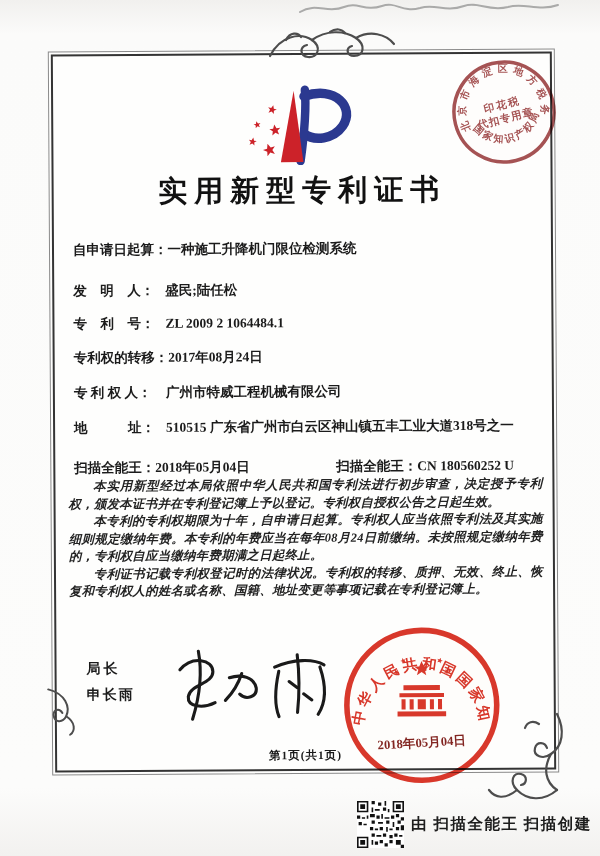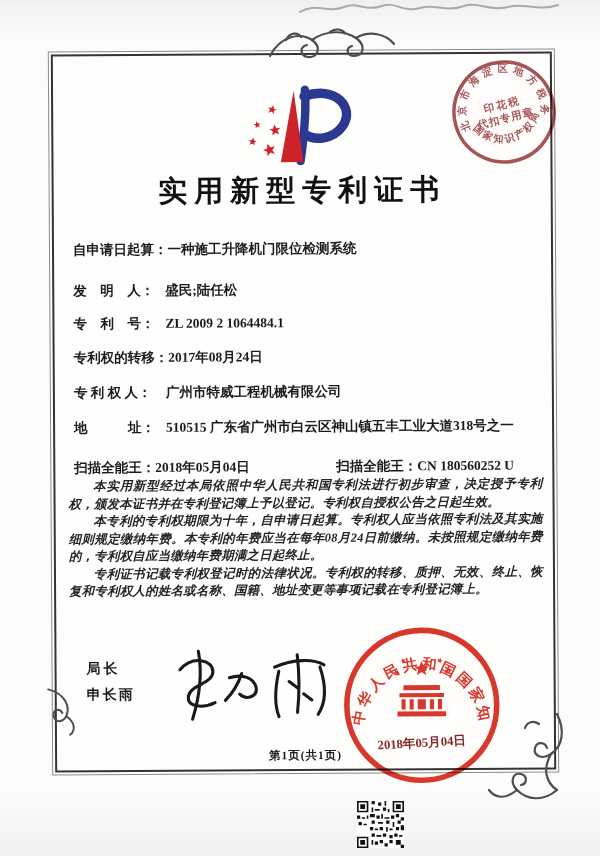--- a/index.html
+++ b/index.html
@@ -202,14 +202,15 @@
     <text x="60" y="70" text-anchor="middle" font-size="10.5" font-weight="bold" fill="#9a3b3c" letter-spacing="1">代扣专用章</text>
   </svg>
 
   <svg class="footer-qr" width="47" height="47" viewBox="0 0 29 29">
     <rect width="29" height="29" fill="#fff"></rect>
     <path fill="#111" d="M0 0h7v7H0z M22 0h7v7h-7z M0 22h7v7H0z"></path>
     <path fill="#fff" d="M1 1h5v5H1z M23 1h5v5h-5z M1 23h5v5h-5z"></path>
     <path fill="#111" d="M2 2h3v3H2z M24 2h3v3h-3z M2 24h3v3H2z"></path>
     <path fill="#111" d="M9 0h2v2H9z M13 1h2v2h-2z M17 0h1v3h-1z M9 4h1v3H9z M11 5h3v1h-3z M16 4h2v2h-2z M19 5h1v2h-1z M0 9h2v2H0z M3 10h2v1H3z M6 9h1v2H6z M8 8h3v2H8z M12 9h2v2h-2z M15 8h1v3h-1z M17 10h3v1h-3z M21 9h2v2h-2z M24 8h2v2h-2z M27 10h2v2h-2z M9 12h2v2H9z M13 13h3v1h-3z M18 12h2v2h-2z M22 13h1v3h-1z M25 12h2v2h-2z M1 13h2v2H1z M4 14h2v1H4z M8 16h2v2H8z M11 17h2v1h-2z M14 16h2v2h-2z M18 16h1v3h-1z M20 17h2v1h-2z M24 16h2v2h-2z M27 15h2v3h-2z M9 20h2v2H9z M12 21h3v1h-3z M16 20h2v2h-2z M20 21h2v2h-2z M23 20h2v2h-2z M26 21h2v1h-2z M9 24h1v3H9z M11 25h2v2h-2z M14 24h2v2h-2z M17 26h2v2h-2z M20 24h2v2h-2z M24 24h3v3h-3z M27 27h2v2h-2z"></path>
   </svg>
+  <div class="footer-text">由 扫描全能王 扫描创建</div>
 
 </div>
 
 </body></html>

